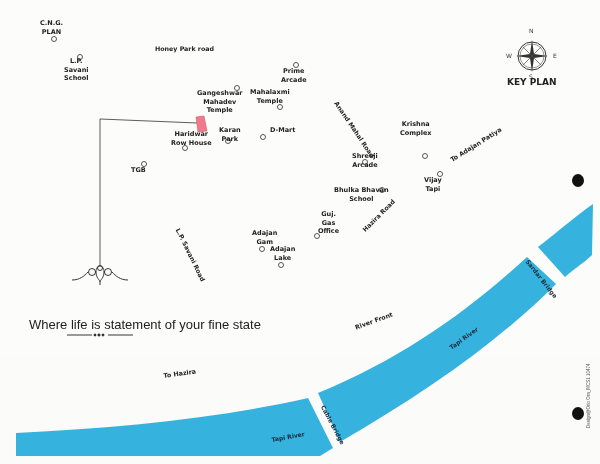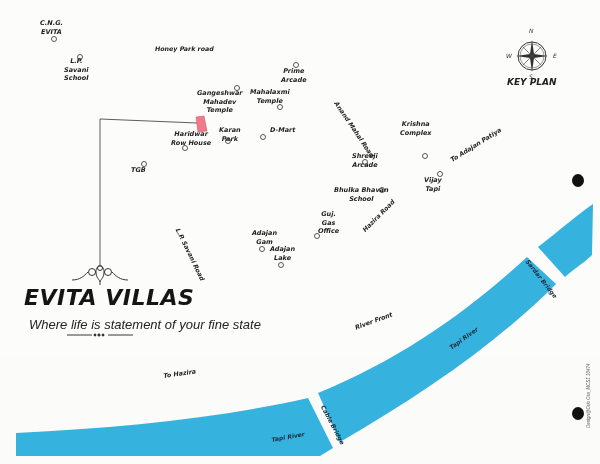--- a/index.html
+++ b/index.html
@@ -1,17 +1,17 @@
 <!DOCTYPE html>
 <html><head>
 <meta charset="utf-8">
 <style>
   html, body { margin:0; padding:0; }
   body { width:600px; height:464px; overflow:hidden; background:#fbfbf9; font-family:"Liberation Sans", sans-serif; position:relative; }
-  .map { position:absolute; left:0; top:0; width:600px; height:356px; background:#fcfcfa;font-style:italic; }
+  .map { position:absolute; left:0; top:0; width:600px; height:356px; background:#fcfcfa; }
   .lbl { position:absolute; font-family:"DejaVu Sans", sans-serif; font-size:6.5px; font-weight:bold; color:#222; text-align:center; line-height:8.6px; white-space:nowrap; }
   .road { position:absolute; font-family:"DejaVu Sans", sans-serif; font-size:6.3px; font-weight:bold; color:#222; white-space:nowrap; transform-origin:0 0; }
   .dot { position:absolute; width:4px; height:4px; border:0.8px solid #555; border-radius:50%; background:#fff; }
   .svgmap { position:absolute; left:0; top:0; }
   .brand { position:absolute; left:24px; top:285px; font-family:"DejaVu Sans", sans-serif; font-size:22px; font-weight:bold; color:#151515; letter-spacing:0.5px; }
   .tagline { position:absolute; left:29px; top:317px; font-family:"Liberation Sans", sans-serif; font-size:13px; color:#222; white-space:nowrap; }
   .keyplan { position:absolute; left:507px; top:77px; font-family:"DejaVu Sans", sans-serif; font-size:9px; font-weight:bold; color:#222; }
   .compass-letter { position:absolute; font-family:"DejaVu Sans", sans-serif; font-size:6px; color:#333; }
   .credit { position:absolute; left:586px; top:428px; font-size:4.5px; color:#555; transform:rotate(-90deg); transform-origin:0 0; white-space:nowrap; font-family:"Liberation Sans", sans-serif; }
   .hole { position:absolute; width:12px; height:13px; border-radius:50%; background:#111; }
@@ -77,21 +77,21 @@
   <span class="dot" style="left:422px;top:153px;"></span>
   <span class="dot" style="left:362px;top:159px;"></span>
   <span class="dot" style="left:379px;top:187px;"></span>
   <span class="dot" style="left:437px;top:171px;"></span>
   <span class="dot" style="left:314px;top:233px;"></span>
   <span class="dot" style="left:259px;top:246px;"></span>
   <span class="dot" style="left:278px;top:262px;"></span>
 
   <div class="lbl" style="left:40px;top:19px;">
     <div>C.N.G.</div>
-    <div>EVITA</div>
+    <div>PLAN</div>
   </div>
   <div class="lbl" style="left:64px;top:57px;">
     <div>L.P.</div>
     <div>Savani</div>
     <div>School</div>
   </div>
   <div class="lbl" style="left:281px;top:67px;">
     <div>Prime</div>
     <div>Arcade</div>
   </div>
@@ -154,21 +154,20 @@
   <div class="road" style="left:361px;top:228px;transform:rotate(-45deg);">Hazira Road</div>
   <div class="road" style="left:181px;top:227px;transform:rotate(64deg);">L.P. Savani Road</div>
   <div class="road" style="left:354px;top:324px;transform:rotate(-20deg);">River Front</div>
   <div class="road" style="left:163px;top:372px;transform:rotate(-8deg);">To Hazira</div>
 
   <div class="riverlbl" style="left:271px;top:436px;transform:rotate(-10deg);">Tapi River</div>
   <div class="riverlbl" style="left:448px;top:345px;transform:rotate(-36deg);">Tapi River</div>
   <div class="riverlbl" style="left:326px;top:404px;transform:rotate(62deg);">Cable Bridge</div>
   <div class="riverlbl" style="left:530px;top:258px;transform:rotate(52deg);">Sardar Bridge</div>
 
-  <div class="brand">EVITA VILLAS</div>
   <div class="tagline">Where life is statement of your fine state</div>
 
   <span class="compass-letter" style="left:529px;top:27px;">N</span>
   <span class="compass-letter" style="left:529px;top:73px;">S</span>
   <span class="compass-letter" style="left:553px;top:52px;">E</span>
   <span class="compass-letter" style="left:506px;top:52px;">W</span>
   <div class="keyplan">KEY PLAN</div>
 
   <span class="hole" style="left:572px;top:174px;"></span>
   <span class="hole" style="left:572px;top:407px;"></span>

